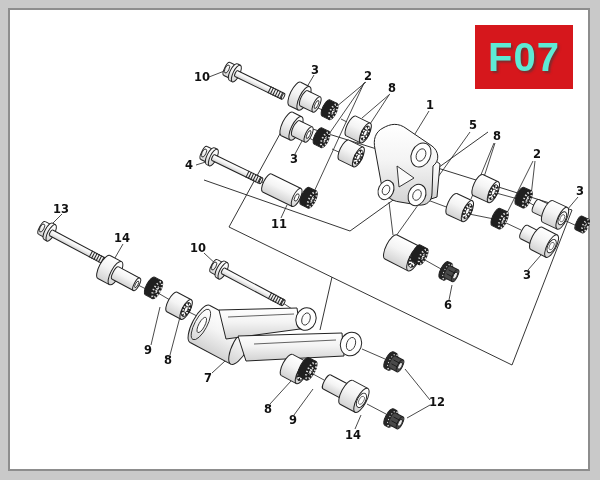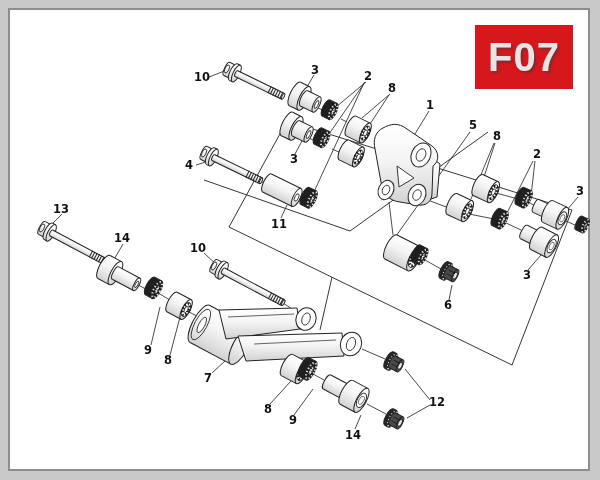--- a/index.html
+++ b/index.html
@@ -573,16 +573,16 @@
         <text class="callout" x="148" y="346" text-anchor="middle">9</text>
         <text class="callout" x="168" y="356" text-anchor="middle">8</text>
         <text class="callout" x="208" y="374" text-anchor="middle">7</text>
         <text class="callout" x="527" y="271" text-anchor="middle">3</text>
         <text class="callout" x="448" y="301" text-anchor="middle">6</text>
         <text class="callout" x="268" y="405" text-anchor="middle">8</text>
         <text class="callout" x="293" y="416" text-anchor="middle">9</text>
         <text class="callout" x="353" y="431" text-anchor="middle">14</text>
         <text class="callout" x="437" y="398" text-anchor="middle">12</text>
       </svg></div>
-  <div class="badge" style="background: rgb(214, 23, 28); color: #e5e5e5;">
+  <div class="badge" style="background: rgb(214, 23, 28); color: #5eead4;">
     <span>F07</span>
   </div>
 </div>
 
 </body></html>

